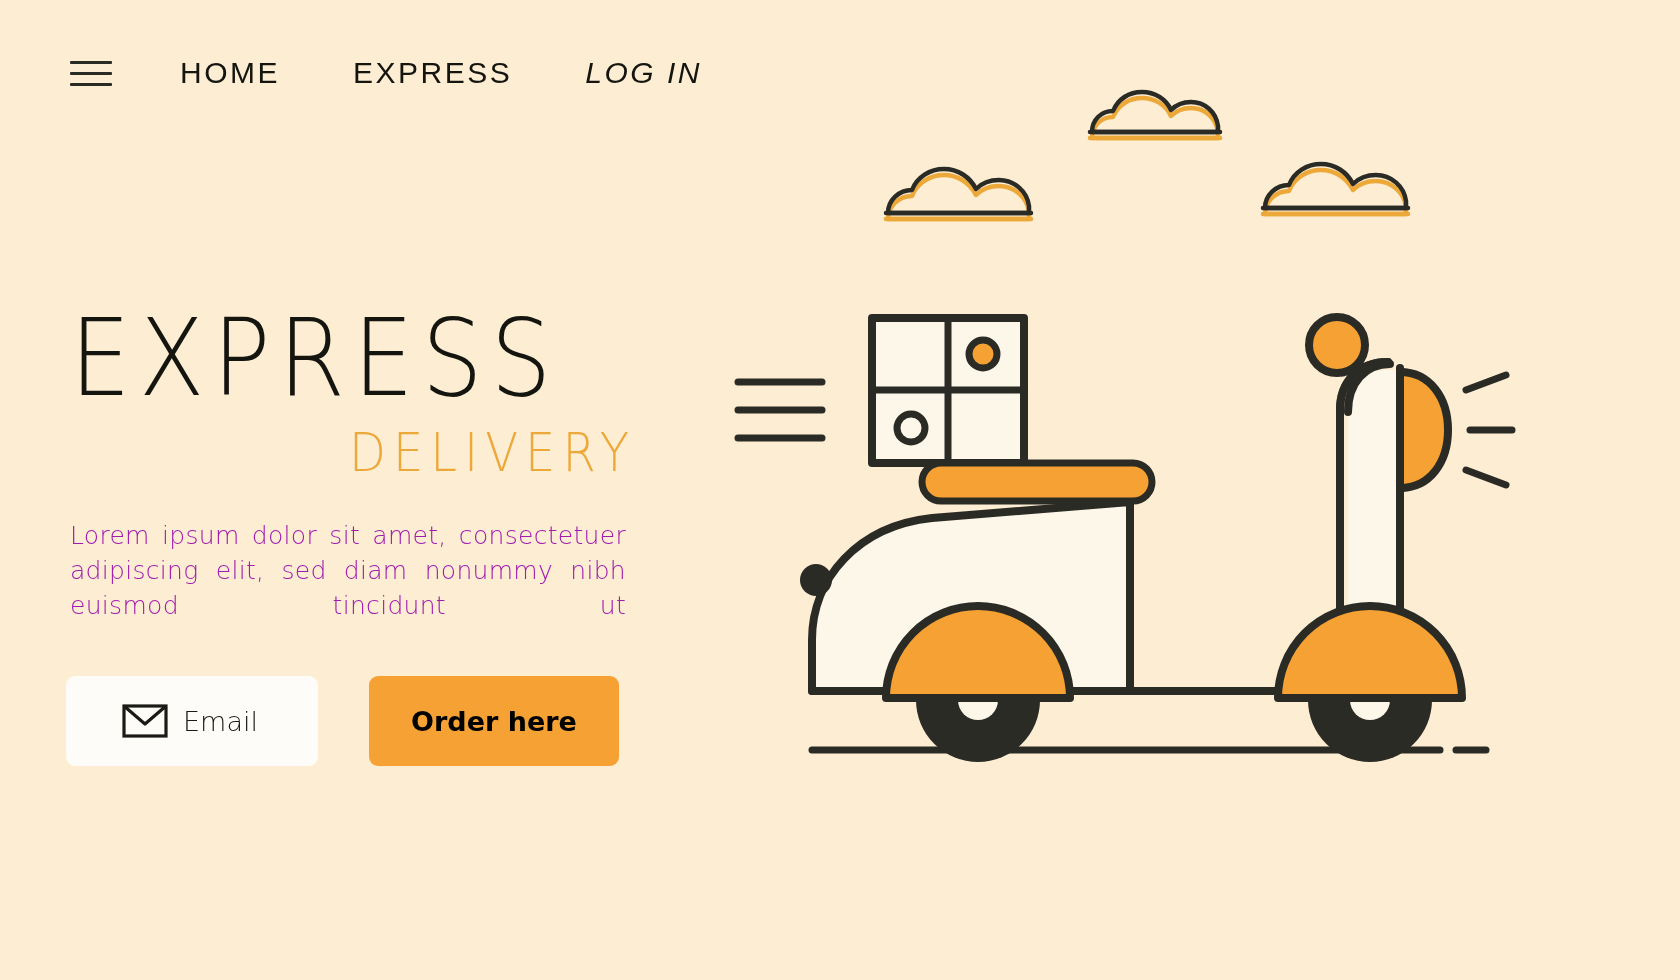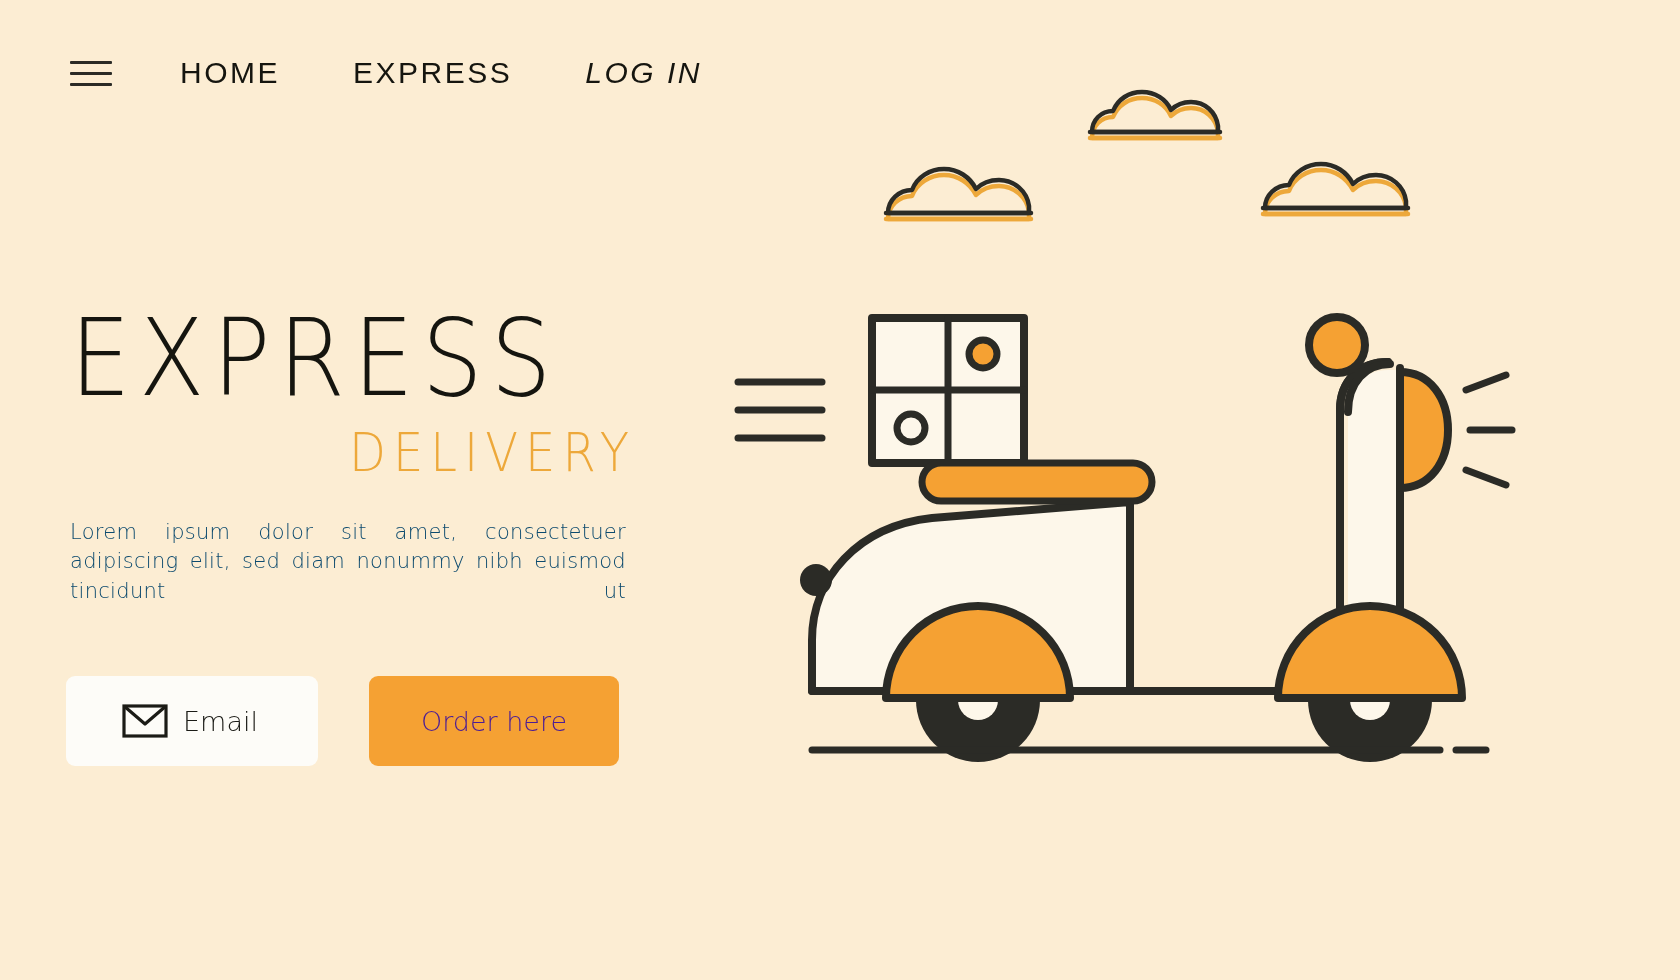--- a/index.html
+++ b/index.html
@@ -90,24 +90,24 @@
     padding-right: 4px;
     padding-top: 22px;
     transform: scaleY(1.12);
     transform-origin: right top;
   }
   .hero-paragraph {
     margin: 0;
     padding-top: 48px;
     width: 556px;
     font-family: "DejaVu Sans", sans-serif;
-    font-size: 21px;
+    font-size: 25px;
     line-height: 1.4;
     font-weight: 300;
-    color: #0c4a6e;
+    color: #a21caf;
     text-align: justify;
     text-align-last: justify;
     letter-spacing: 0.3px;
   }
 
   
   .btn-row {
     position: absolute;
     left: 66px;
     top: 676px;
@@ -131,21 +131,22 @@
   .btn-email {
     width: 252px;
     background: #fdfcf8;
     color: #1b1b16;
     gap: 15px;
     padding-right: 10px;
   }
   .btn-order {
     width: 250px;
     background: #f5a133;
-    color: #4c1d95;
+    color: #000000;
+    font-weight: bold;
   }
   .env-icon {
     display: block;
   }
 
   
   .illustration {
     position: absolute;
     left: 700px;
     top: 50px;

